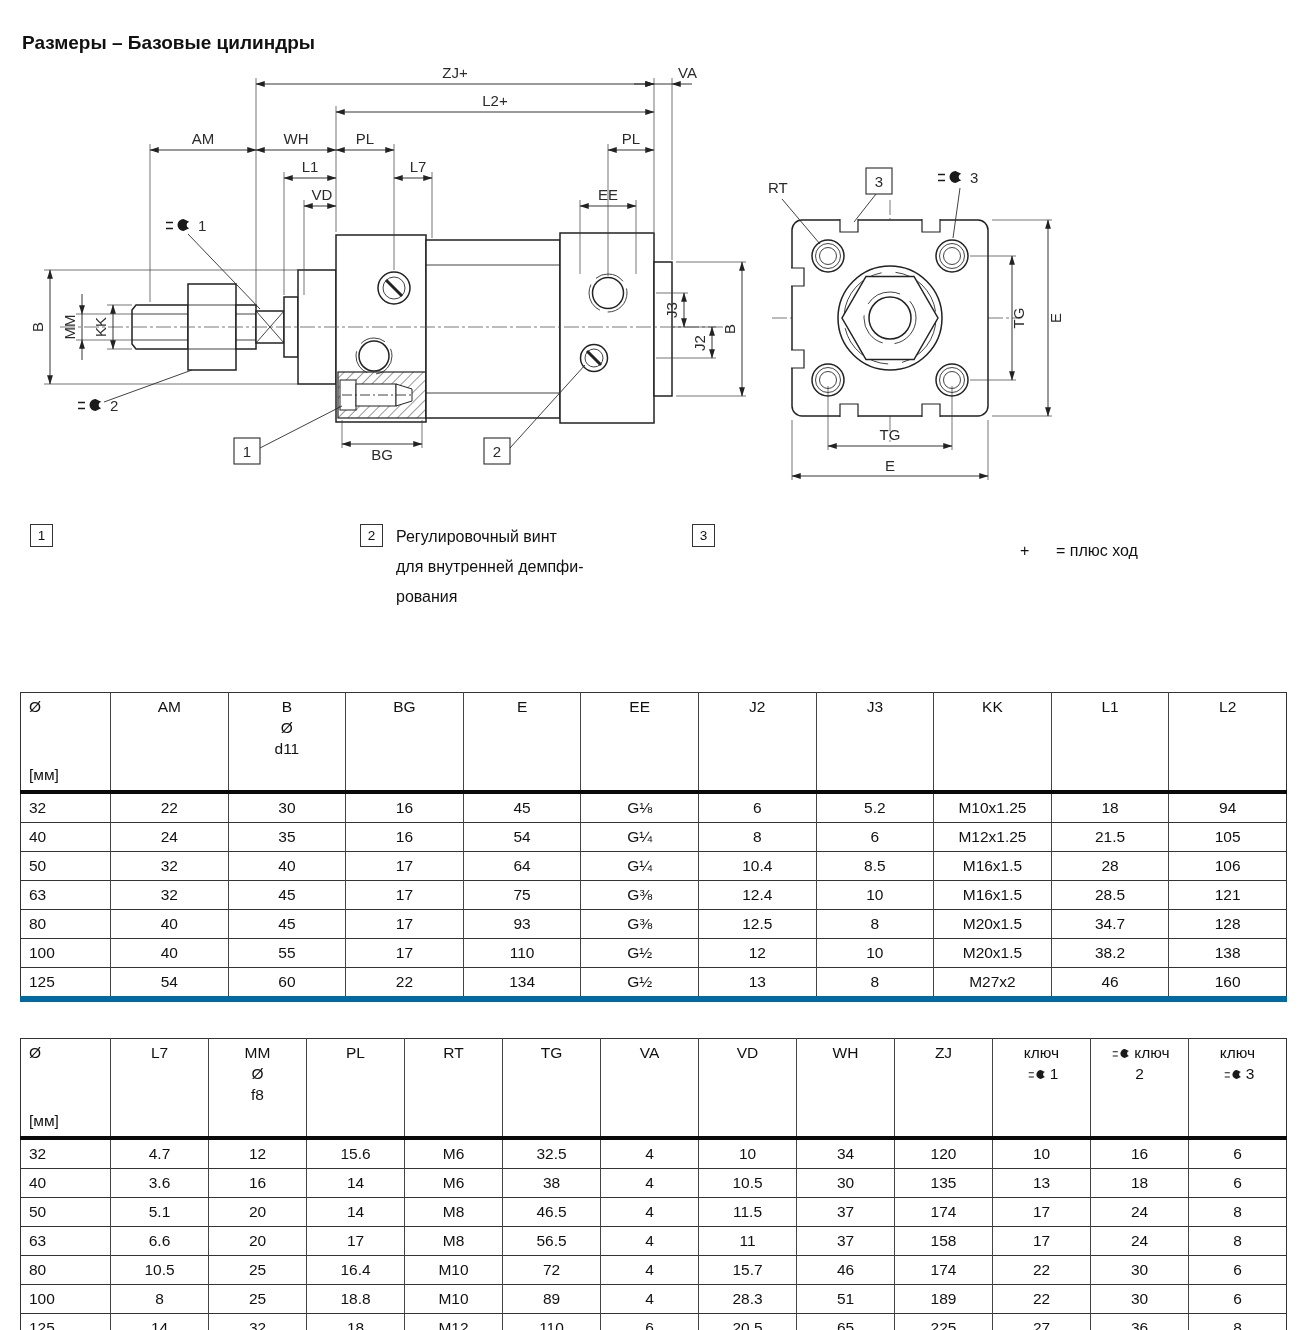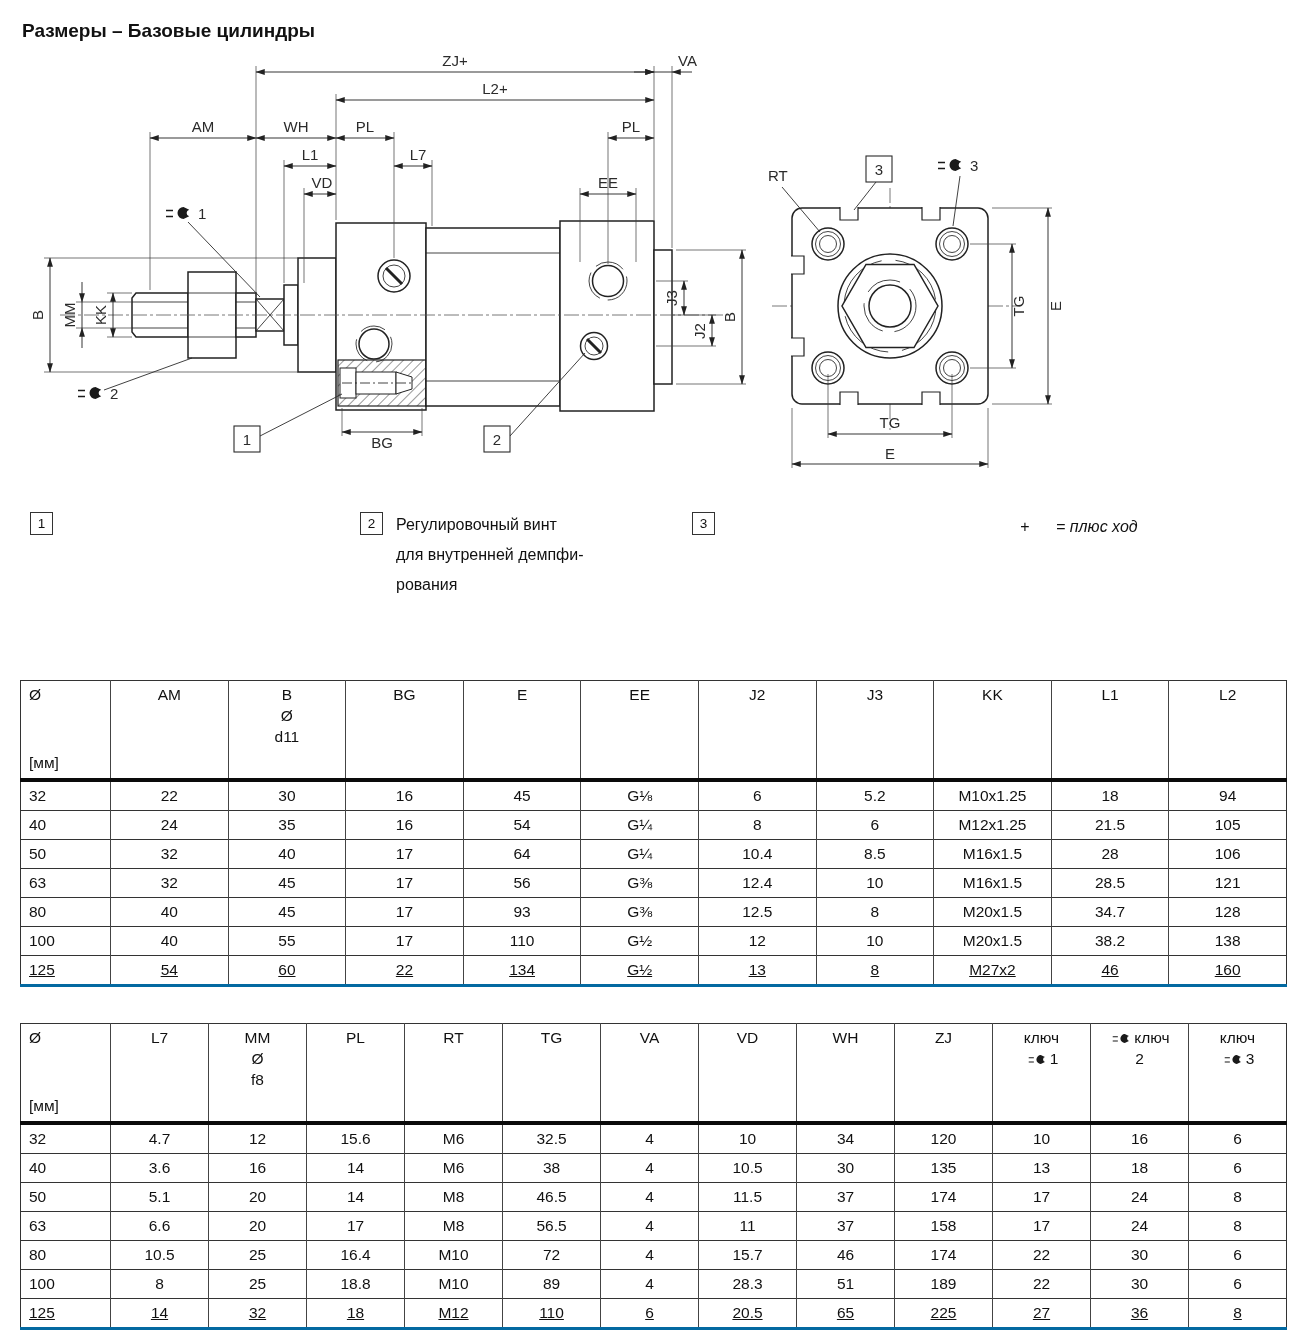--- a/index.html
+++ b/index.html
@@ -1,53 +1,53 @@
 <!DOCTYPE html>
 <html><head>
 <meta charset="utf-8">
 <style>
   html,body{margin:0;padding:0;background:#e8e8e8;}
   .page{
     width:1307px;height:1330px;box-sizing:border-box;background:#ffffff;
     font-family:"Liberation Sans", sans-serif;color:#111;
     padding:16px 20px;overflow:hidden;position:relative;
   }
-  .page-title{font-size:19px;font-weight:bold;margin:4px 0 8px 2px;color:#111;}
+  .page-title{font-size:19px;font-weight:bold;margin:16px 0 8px 2px;color:#111;}
   svg.drawing{display:block;}
   svg.drawing text{font-size:15px;fill:#2b2b2b;}
   svg.drawing .outline{fill:#fff;stroke:#222;stroke-width:1.5;}
   svg.drawing .thin{fill:none;stroke:#222;stroke-width:0.85;}
   svg.drawing .dim{stroke:#2b2b2b;stroke-width:0.95;fill:none;}
   svg.drawing .ext{stroke:#3a3a3a;stroke-width:0.7;fill:none;}
   svg.drawing .cl{stroke:#555;stroke-width:0.8;fill:none;stroke-dasharray:15 3 3 3;}
   svg.drawing .leader{stroke:#2b2b2b;stroke-width:0.9;fill:none;}
   svg.drawing .callout-box{fill:#fff;stroke:#2b2b2b;stroke-width:1.1;}
   svg.drawing .wtail{stroke:#1a1a1a;stroke-width:1.5;fill:none;}
   svg.drawing .whead{fill:#1a1a1a;stroke:none;}
 
   
   .footnotes{position:relative;height:152px;margin-top:10px;font-size:16px;}
   .fnote{position:absolute;top:0;display:flex;align-items:flex-start;}
   .fnum{display:inline-flex;flex:none;width:21px;height:21px;border:1px solid #333;
         align-items:center;justify-content:center;font-size:13.5px;margin-right:13px;margin-top:2px;}
   .ftext div{line-height:30px;white-space:nowrap;}
-  .plus-note{position:absolute;top:4px;left:1000px;line-height:26px;font-style:italic;}
+  .plus-note{position:absolute;top:16px;left:1000px;line-height:26px;}
   .plus-note .psym{display:inline-block;width:36px;font-size:16px;}
 
   
   table.dim-table{border-collapse:collapse;width:1267px;table-layout:fixed;
     font-size:15.5px;border:1px solid #333;}
   table.dim-table th{border-left:1px solid #444;border-bottom:4px solid #0a0a0a;
     font-weight:normal;vertical-align:top;padding:5px 2px 4px 2px;height:88px;}
   table.dim-table th:first-child{border-left:none;}
   table.dim-table td{border-left:1px solid #444;border-top:1px solid #333;
     text-align:center;height:26px;padding:1px 4px;}
   table.dim-table td:first-child{border-left:none;}
   table.dim-table td.first{text-align:left;padding-left:8px;}
-  table.dim-table tbody tr:last-child td{border-bottom:3px solid #0369a1;text-decoration:underline;}
+  table.dim-table tbody tr:last-child td{border-bottom:6px solid #0369a1;}
   .hwrap{display:flex;flex-direction:column;align-items:center;gap:3px;height:86px;}
   th.first .hwrap{align-items:flex-start;justify-content:space-between;padding-left:6px;}
   .hline{line-height:18px;display:flex;align-items:center;justify-content:center;}
   .wicon{width:19px;height:11px;margin:0 3px;}
   #table1-wrap{margin-top:18px;}
   #table2-wrap{margin-top:36px;}
 </style>
 </head>
 <body>
 
@@ -377,21 +377,21 @@
             <td>8.5</td>
             <td>M16x1.5</td>
             <td>28</td>
             <td>106</td>
           </tr>
           <tr>
             <td class="first">63</td>
             <td>32</td>
             <td>45</td>
             <td>17</td>
-            <td>56</td>
+            <td>75</td>
             <td>G⅜</td>
             <td>12.4</td>
             <td>10</td>
             <td>M16x1.5</td>
             <td>28.5</td>
             <td>121</td>
           </tr>
           <tr>
             <td class="first">80</td>
             <td>40</td>

